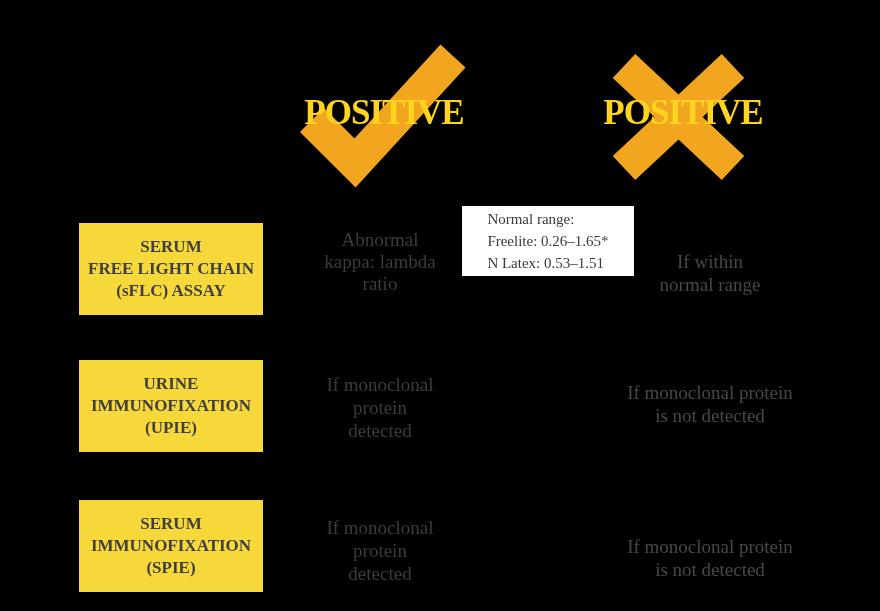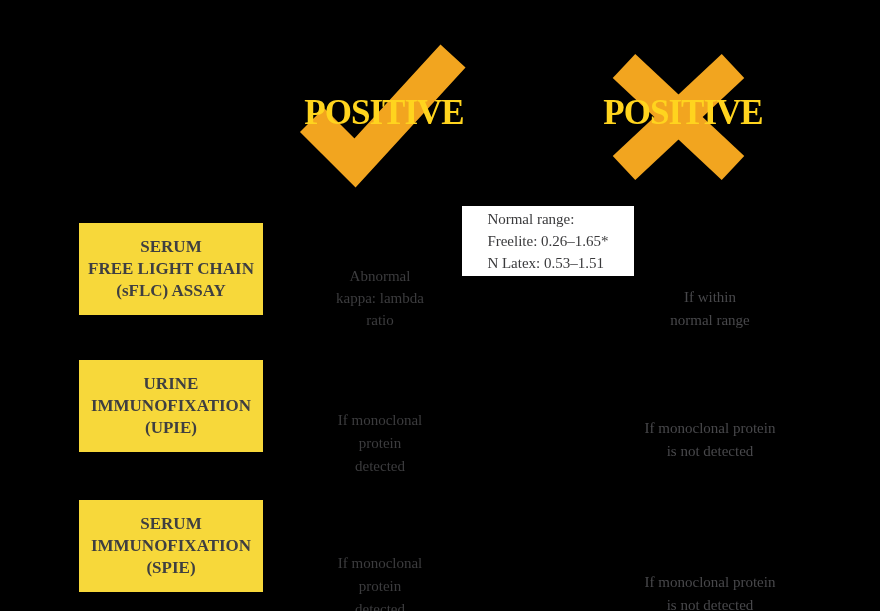--- a/index.html
+++ b/index.html
@@ -41,24 +41,23 @@
     display: flex;
     align-items: center;
     justify-content: center;
     z-index: 2;
     margin-left: 21px;
   }
   .cell {
     position: absolute;
     text-align: center;
     white-space: pre-line;
-    font-size: 15px;
+    font-size: 19px;
     line-height: 22px;
     z-index: 2;
-    margin-top: 36px;
   }
   .cell-pos { color: var(--body-text-left, #3c3c3e); }
   .cell-neg { color: var(--body-text-right, #48484b); line-height: 23px; }
   .note {
     position: absolute;
     left: 462px;
     top: 206px;
     width: 172px;
     height: 70px;
     background: var(--note-bg, #ffffff);

